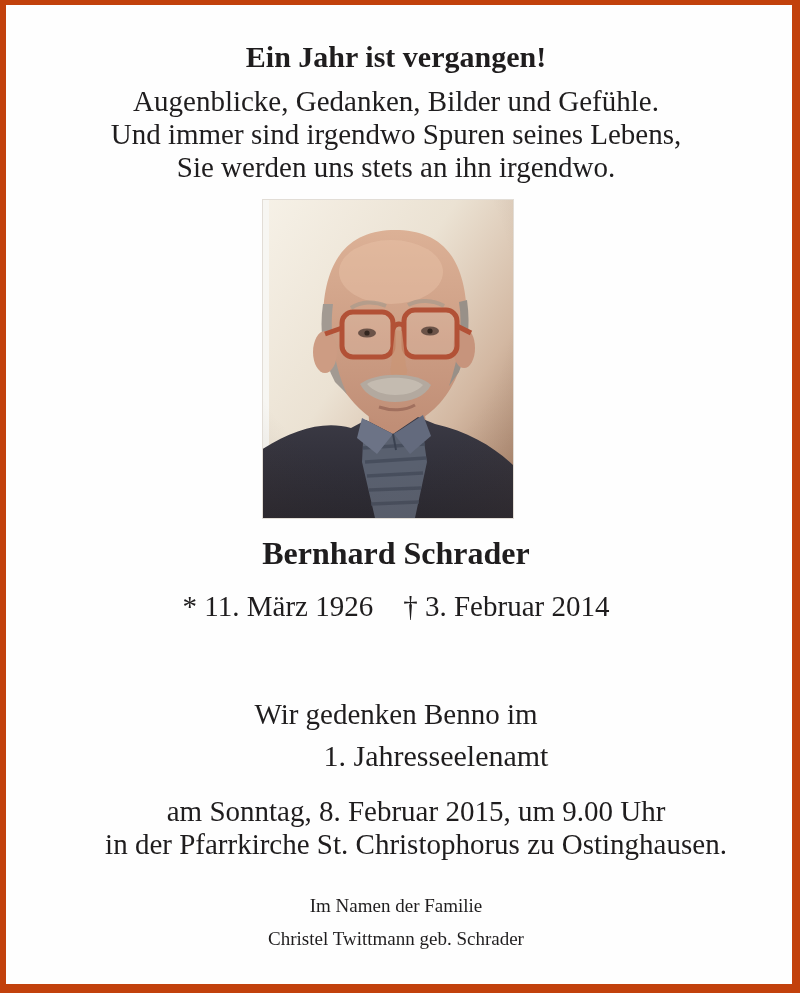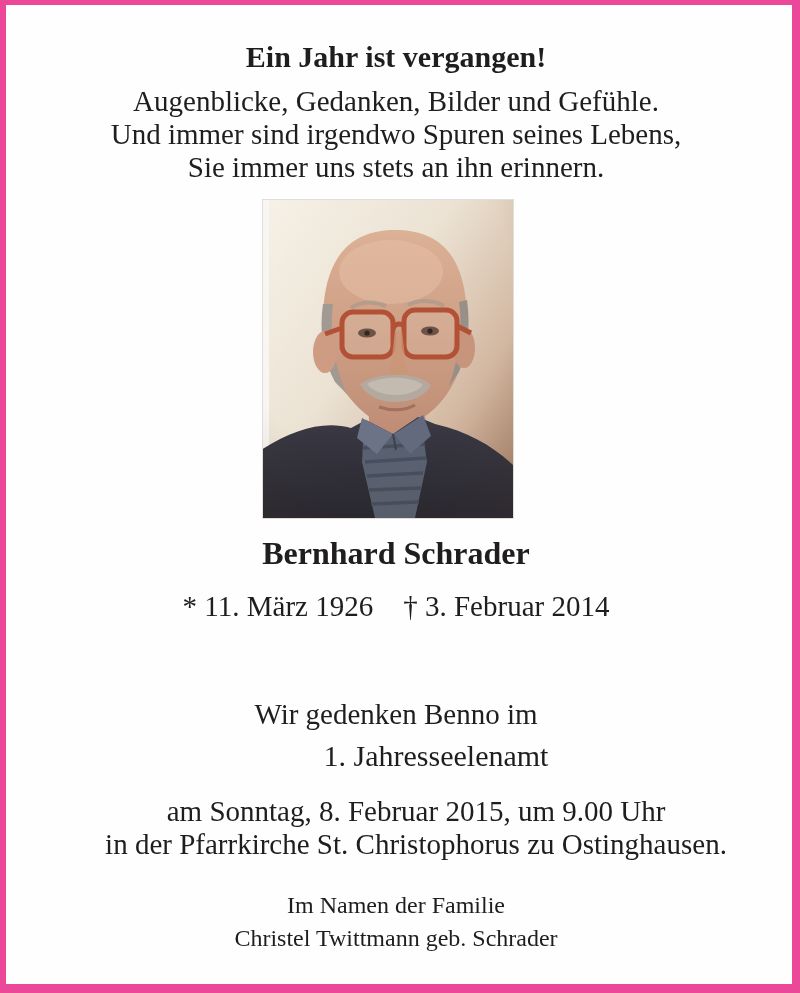--- a/index.html
+++ b/index.html
@@ -1,21 +1,21 @@
 <!DOCTYPE html>
 <html><head>
 <meta charset="utf-8">
 <style>
   * { margin: 0; padding: 0; box-sizing: border-box; }
   html, body { background: #3a3637; }
   .page {
     position: relative;
     width: 800px;
     height: 993px;
-    background: #ec4899;           
+    background: #c2410c;           
     font-family: "Liberation Serif", "DejaVu Serif", serif;
     color: #1f1d1e;
     overflow: hidden;
     margin: 0 auto;
   }
   .sheet {
     position: absolute;
     left: 6px; top: 5px; right: 8px; bottom: 9px;
     background: #fefefe;
   }
@@ -27,42 +27,42 @@
     white-space: nowrap;
   }
   .header-title   { top: 40px;  font-size: 30px; font-weight: bold; }
   .intro          { top: 85px;  font-size: 29px; line-height: 33px; }
   .deceased-name  { top: 524px; font-size: 32px; font-weight: bold; line-height: 58px; }
   .dates          { top: 590px; font-size: 29px; }
   .dates .death   { margin-left: 30px; text-align: right; }
   .memorial-intro { top: 679px; font-size: 29px; margin-top: 19px; }
   .service-title  { top: 739px; font-size: 30px; font-weight: normal; margin-left: 40px; }
   .service        { top: 795px; font-size: 29px; line-height: 33px; padding-left: 40px; }
-  .closing        { top: 889px; font-size: 24px; line-height: 33px; }
+  .closing        { top: 889px; font-size: 19px; line-height: 33px; }
 
   .photo {
     position: absolute;
     left: 263px; top: 200px;
     width: 250px; height: 318px;
     box-shadow: 0 0 0 1px #e2ddd6;
   }
   .photo svg { display: block; width: 100%; height: 100%; }
 </style>
 </head>
 <body>
 
 <div class="page">
   <div class="sheet"></div>
 
   <div class="tblock header-title">Ein Jahr ist vergangen!</div>
 
   <div class="tblock intro">
     <div>Augenblicke, Gedanken, Bilder und Gefühle.</div>
     <div>Und immer sind irgendwo Spuren seines Lebens,</div>
-    <div>Sie immer uns stets an ihn erinnern.</div>
+    <div>Sie werden uns stets an ihn irgendwo.</div>
   </div>
 
   <div class="photo">
     <svg viewBox="0 0 250 318" preserveAspectRatio="none">
       <defs>
         <linearGradient id="bg" x1="0" y1="0" x2="1" y2="0.85">
           <stop offset="0" stop-color="#f6f1e7"></stop>
           <stop offset="0.45" stop-color="#ebe2d3"></stop>
           <stop offset="0.78" stop-color="#d3b8a2"></stop>
           <stop offset="1" stop-color="#b08b72"></stop>

